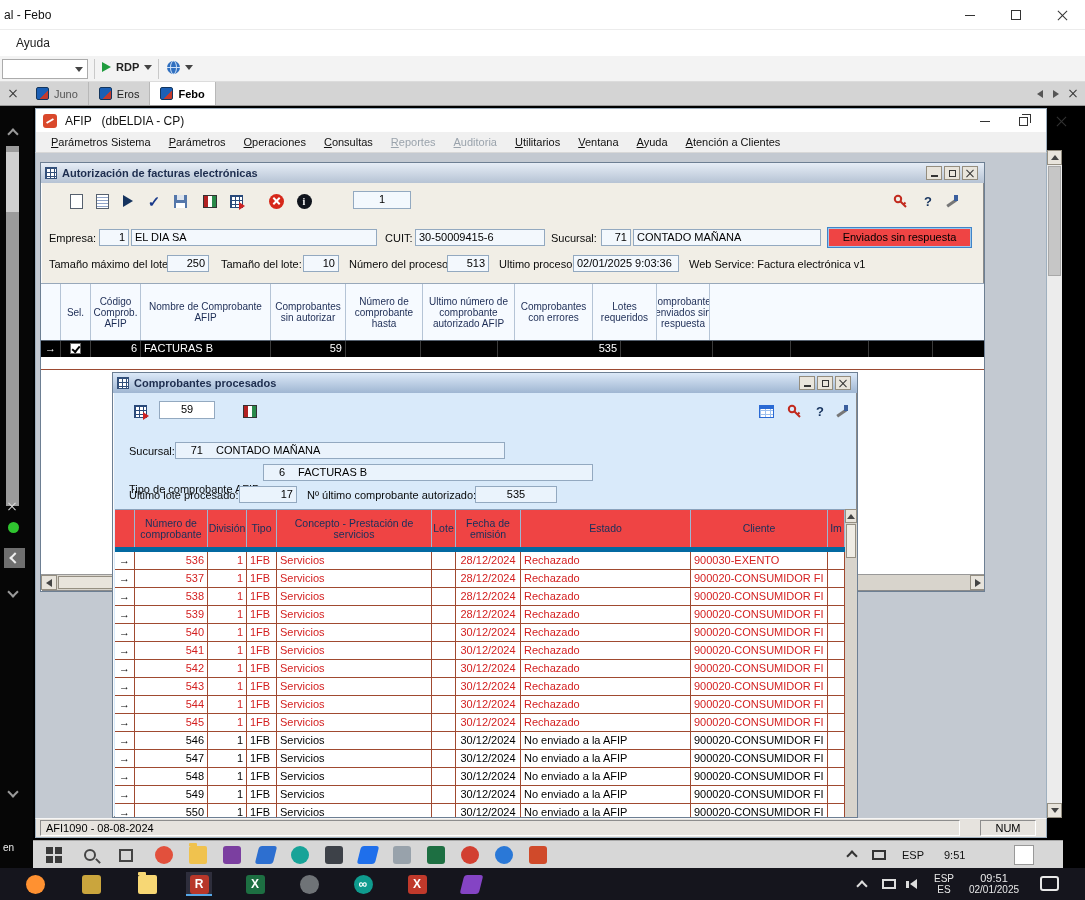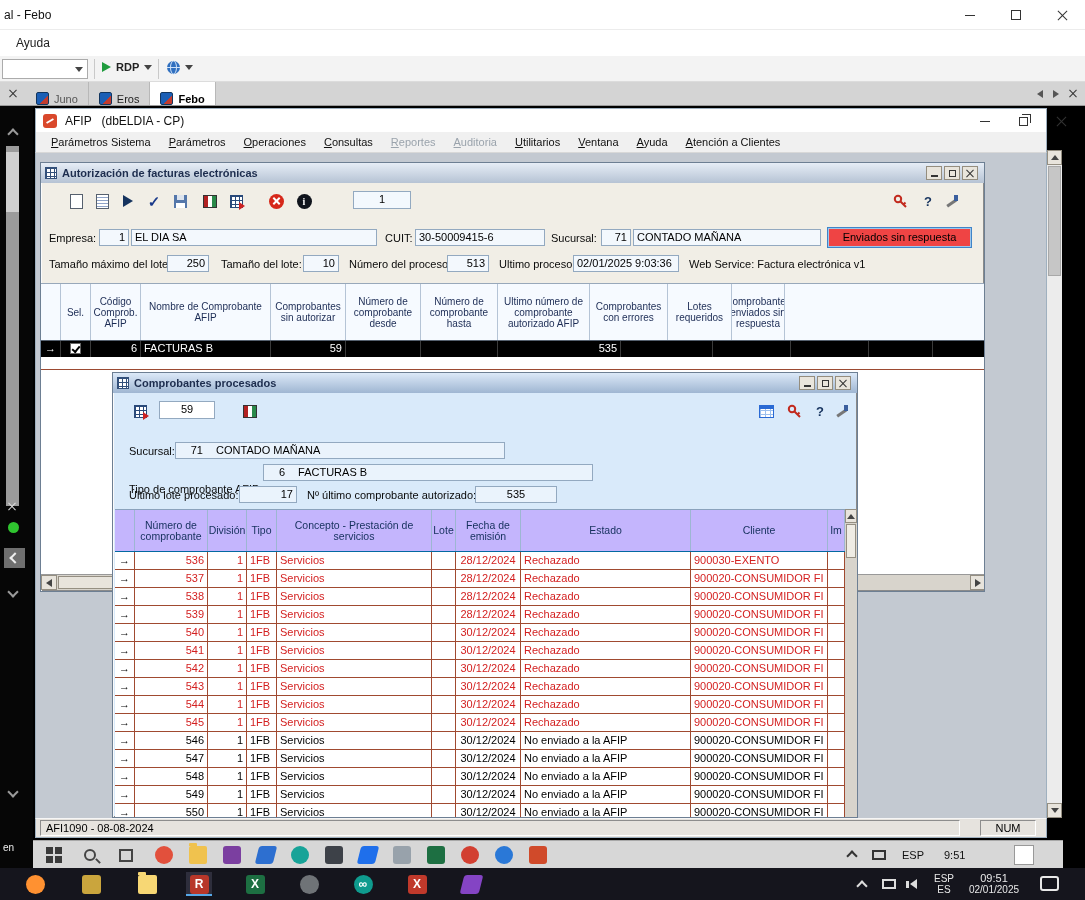--- a/index.html
+++ b/index.html
@@ -23,21 +23,21 @@
 .hmenu{position:absolute;left:16px;top:6px;font-size:12px;color:#222}
 .host-toolbar{position:absolute;left:0;top:56px;width:1085px;height:26px;background:#f3f3f3;border-bottom:1px solid #dcdcdc}
 .combo{position:absolute;left:2px;top:3px;width:86px;height:20px;background:#fff;border:1px solid #ababab}
 .caret-d{display:inline-block;width:0;height:0;border-left:4px solid transparent;border-right:4px solid transparent;border-top:5px solid #444}
 .combo .caret-d{position:absolute;right:4px;top:7px}
 .tsep{position:absolute;top:3px;width:1px;height:20px;background:#c9c9c9}
 .playtri{display:inline-block;width:0;height:0;border-top:5px solid transparent;border-bottom:5px solid transparent;border-left:9px solid #1f9c3e}
 .rdp-label{font-size:11px;color:#222;font-weight:bold}
 .host-tabbar{position:absolute;left:0;top:82px;width:1085px;height:24px;background:#d4d4d4;border-bottom:1px solid #9a9a9a;display:flex;align-items:stretch}
 .tabx{width:26px;display:flex;align-items:center;justify-content:center}
-.tab{display:flex;align-items:flex-end;gap:5px;padding:0 10px;border-right:1px solid #b8b8b8;font-size:11px;color:#555}
+.tab{display:flex;align-items:center;gap:5px;padding:0 10px;border-right:1px solid #b8b8b8;font-size:11px;color:#555}
 .tab.active{background:#fff;font-weight:bold;color:#000}
 .tabicon{width:13px;height:13px;border-radius:2px;border:1px solid #12355e;background:linear-gradient(135deg,#1b5fb5 62%,#c23b2e 62%)}
 .tab-ctrls{margin-left:auto;display:flex;align-items:center;gap:10px;padding-right:8px}
 .tri-l{width:0;height:0;border-top:4px solid transparent;border-bottom:4px solid transparent;border-right:6px solid #555}
 .tri-r{width:0;height:0;border-top:4px solid transparent;border-bottom:4px solid transparent;border-left:6px solid #555}
 
 
 .lstrip{position:absolute;left:0;top:106px;width:33px;height:762px;background:#060606;z-index:5}
 .chev{width:8px;height:8px;border-left:2px solid #9a9a9a;border-top:2px solid #9a9a9a}
 .chev.up{transform:rotate(45deg)}
@@ -117,21 +117,21 @@
 .hscroll{position:absolute;height:16px;background:#d8d4cc;border-top:1px solid #999}
 .sbtn{position:absolute;width:16px;height:15px;background:#e8e4dc;border:1px solid #958f82;display:flex;align-items:center;justify-content:center}
 .sthumb{position:absolute;top:1px;height:13px;background:#e8e4dc;border:1px solid #958f82}
 .vscroll{position:absolute;background:#d8d4cc}
 .vbtn{position:absolute;left:0;width:100%;height:14px;background:#e8e4dc;border:1px solid #958f82;display:flex;align-items:center;justify-content:center}
 .tri-u{width:0;height:0;border-left:4px solid transparent;border-right:4px solid transparent;border-bottom:5px solid #444}
 .tri-dn{width:0;height:0;border-left:4px solid transparent;border-right:4px solid transparent;border-top:5px solid #444}
 .vthumb{position:absolute;left:1px;background:#efece4;border:1px solid #958f82}
 
 
-.pghead{position:absolute;display:flex;background:#c4b5fd;border-top:1px solid #8aa2bc;border-bottom:1px solid #0369a1}
+.pghead{position:absolute;display:flex;background:#ef4444;border-top:1px solid #8aa2bc;border-bottom:5px solid #0369a1}
 .pghead .gc{border-right:1px solid #9db6d2}
 .pghead .gh{font-size:10.5px;color:#15305c}
 .prow{display:flex;height:18px;border-bottom:1px solid #a04a30;background:#fff}
 .pc{flex:0 0 auto;border-right:1px solid #a04a30;font-size:11px;line-height:17px;padding:0 3px;overflow:hidden;white-space:nowrap}
 .pc.err{color:#d31f1f}
 .markb{text-align:center;font-weight:bold;padding:0!important;color:#000}
 
 
 .vscroll-host{position:absolute;left:1047px;top:150px;width:15px;height:668px;background:#ececec;z-index:6}
 
@@ -348,21 +348,20 @@
     <span class="lbl" style="left:458px;top:95px">Ultimo proceso:</span>
     <div class="fld" style="left:532px;top:92px;width:106px">02/01/2025 9:03:36</div>
     <span class="lbl" style="left:648px;top:95px">Web Service: Factura electrónica v1</span>
 
     <div class="ghead" id="auth-ghead" style="left:0;top:120px;width:945px;height:58px">
         <div class="gc gh" style="width: 20px;"></div>
         <div class="gc gh" style="width: 30px;">Sel.</div>
         <div class="gc gh" style="width: 50px;">Código Comprob. AFIP</div>
         <div class="gc gh" style="width: 130px;">Nombre de Comprobante AFIP</div>
         <div class="gc gh" style="width: 75px;">Comprobantes sin autorizar</div>
-        <div class="gc gh" style="width: 75px;">Número de comprobante desde</div>
         <div class="gc gh" style="width: 77px;">Número de comprobante hasta</div>
         <div class="gc gh" style="width: 92px;">Ultimo número de comprobante autorizado AFIP</div>
         <div class="gc gh" style="width: 78px;">Comprobantes con errores</div>
         <div class="gc gh" style="width: 64px;">Lotes requeridos</div>
         <div class="gc gh" style="width: 53px;">Comprobantes enviados sin respuesta</div>
       </div>
     <div class="grow-sel" id="auth-grow" style="left:0;top:178px;width:945px;height:16px">
         <div class="gc markw" style="width: 20px;">→</div>
         <div class="gc" style="width: 30px;">
           <div class="chk"></div>

